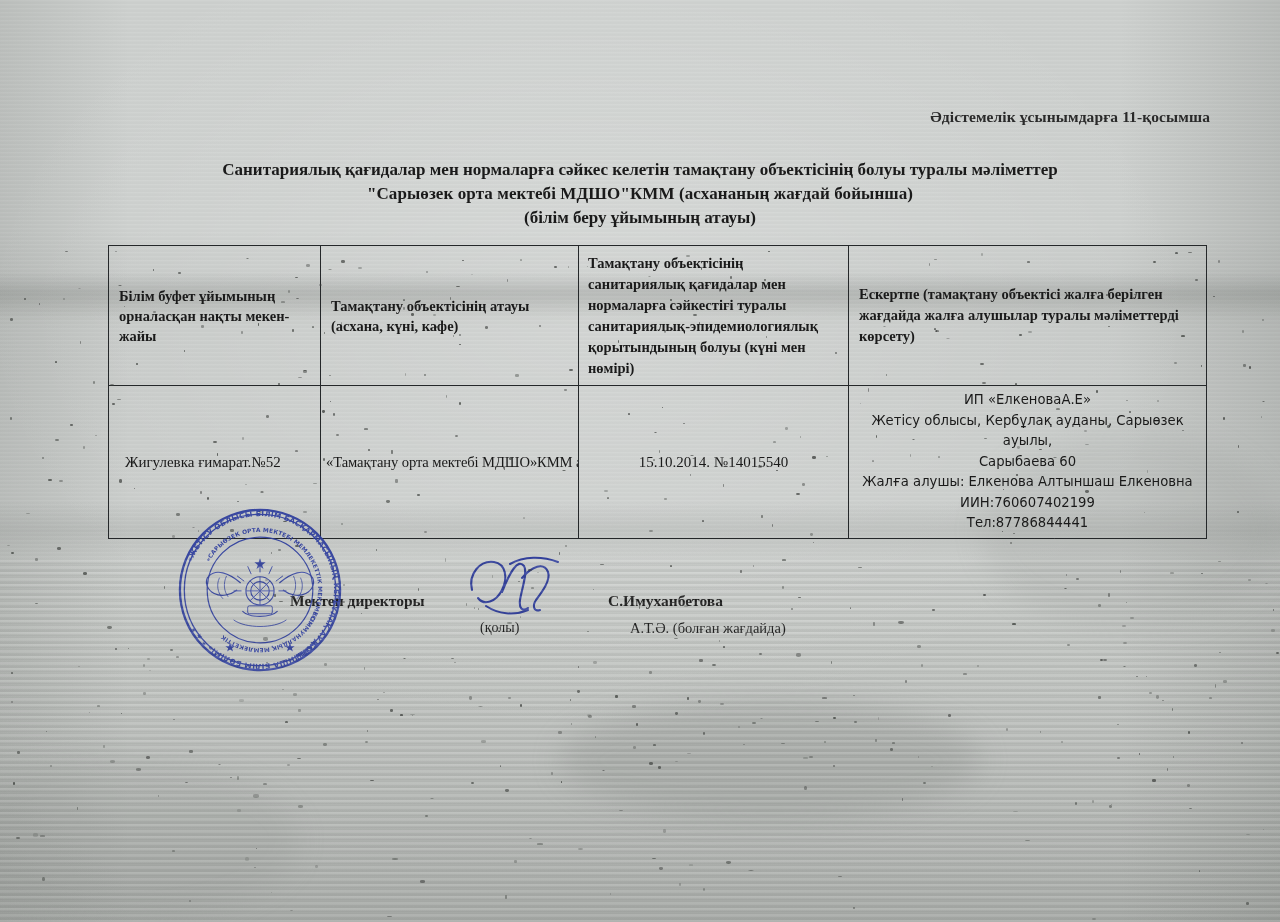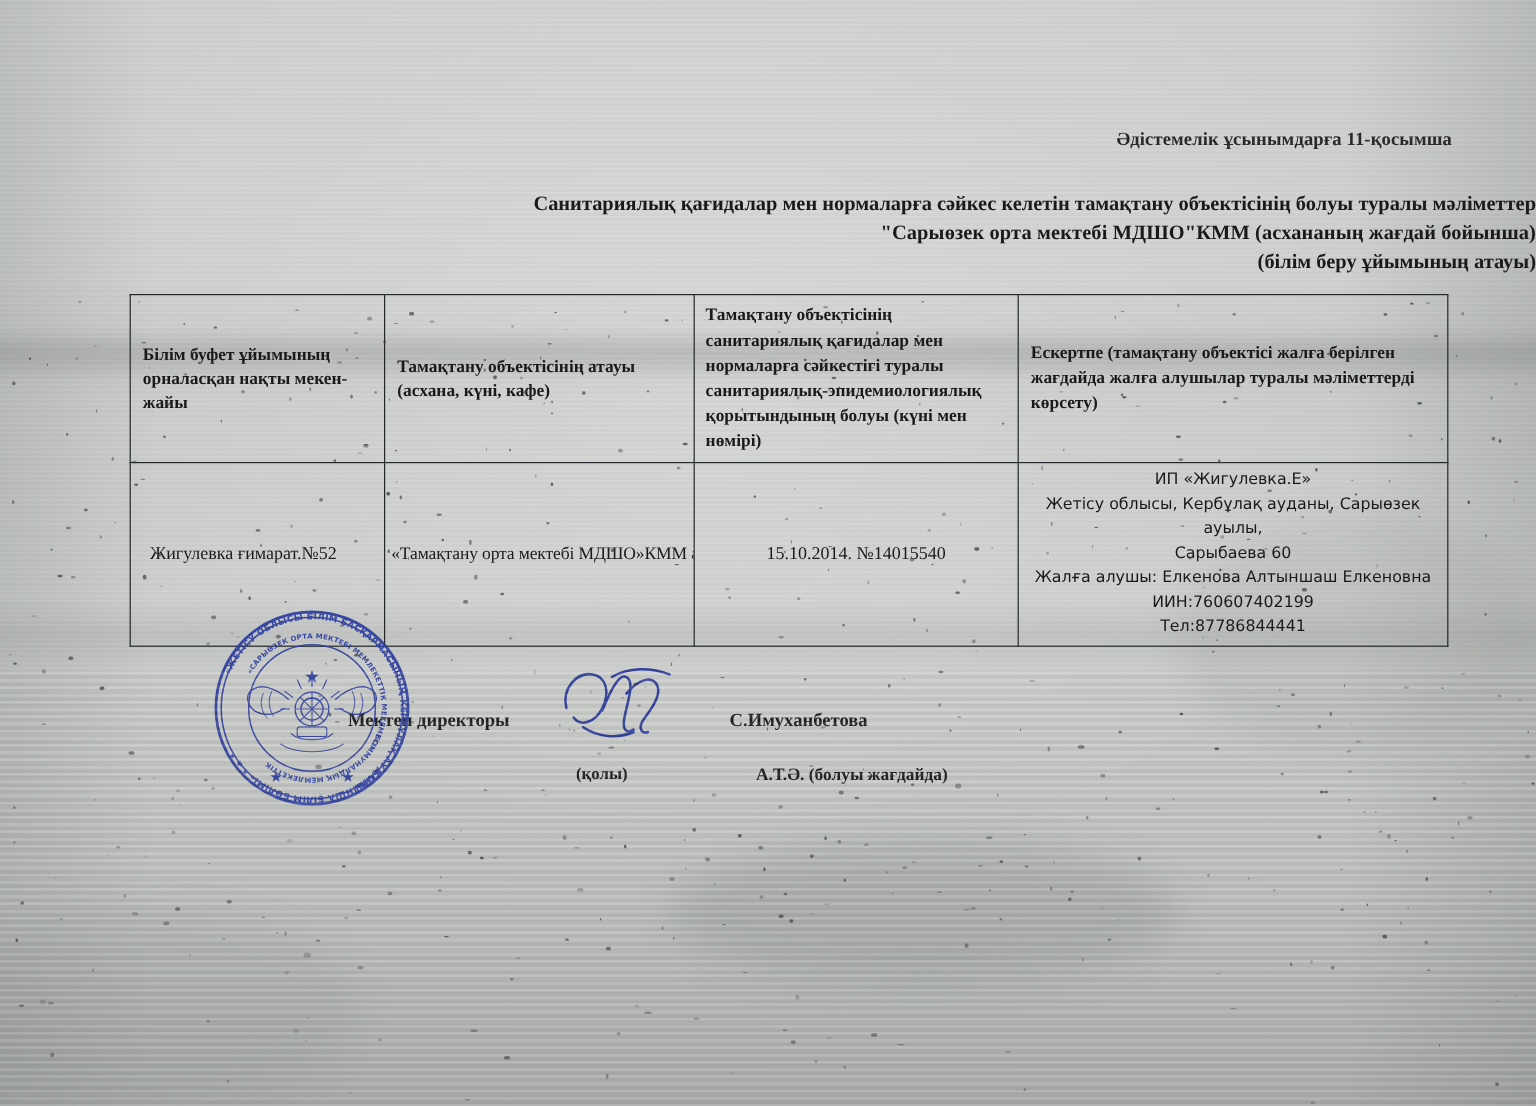--- a/index.html
+++ b/index.html
@@ -97,21 +97,21 @@
     font-size: 15.5px;
     font-weight: 700;
     letter-spacing: .1px;
     color: #2a2a2a;
     white-space: nowrap;
   }
   .doc-title {
     position: absolute;
     top: 158px;
     left: 0; right: 0;
-    text-align: right;
+    text-align: center;
     font-weight: 700;
     font-size: 17px;
     line-height: 24px;
     color: #1a1a1a;
   }
   .doc-title .line2 { letter-spacing: .1px; }
   .doc-title .line3 { font-weight: 700; }
 
   
   .tbl {
@@ -178,21 +178,21 @@
   .sig {
     position: absolute;
     left: 290px;
     top: 592px;
     width: 560px;
     font-size: 15.5px;
   }
   .sig-row1 { position: relative; height: 22px; }
   .sig-role { position: absolute; left: 0; top: 0; font-weight: 700; }
   .sig-name { position: absolute; left: 318px; top: 0; font-weight: 700; }
-  .sig-row2 { position: relative; height: 22px; margin-top: 24px; font-weight: bold; }
+  .sig-row2 { position: relative; height: 22px; margin-top: 6px; }
   .sig-kol { position: absolute; left: 190px; top: 0; font-size: 14px; }
   .sig-ato { position: absolute; left: 340px; top: 0; font-size: 14.5px; }
 
   
   .stamp {
     position: absolute;
     left: 172px;
     top: 502px;
     width: 176px;
     height: 176px;
@@ -268,40 +268,40 @@
         <td class="body-cell">
           <div class="cell-name-wrap">
             <span class="cell-name">«Тамақтану орта мектебі МДШО»КММ a</span>
           </div>
         </td>
         <td class="body-cell">
           <div class="cell-date">15.10.2014. №14015540</div>
         </td>
         <td class="body-cell">
           <div class="cell-note">
-            <div>ИП «Жигулевка.Е»</div>
+            <div>ИП «ЕлкеноваА.Е»</div>
             <div>Жетісу облысы, Кербұлақ ауданы, Сарыөзек ауылы,</div>
             <div>Сарыбаева 60</div>
             <div>Жалға алушы: Елкенова Алтыншаш Елкеновна</div>
             <div>ИИН:760607402199</div>
             <div>Тел:87786844441</div>
           </div>
         </td>
       </tr>
     </tbody>
   </table>
 
   <div class="sig">
     <div class="sig-row1">
       <span class="sig-role">Мектеп директоры</span>
       <span class="sig-name">С.Имуханбетова</span>
     </div>
     <div class="sig-row2">
       <span class="sig-kol">(қолы)</span>
-      <span class="sig-ato">А.Т.Ә. (болуы жағдайда)</span>
+      <span class="sig-ato">А.Т.Ә. (болған жағдайда)</span>
     </div>
   </div>
 
   <svg class="signature-scribble" viewBox="0 0 110 80">
     <g fill="none" stroke="#2b3a9c" stroke-width="2.1" stroke-linecap="round">
       <path d="M10 42 C6 26, 18 12, 32 14 C44 16, 46 30, 40 42 C34 54, 22 58, 16 50"></path>
       <path d="M40 44 C48 24, 56 10, 62 18 C66 24, 60 40, 58 52 C57 60, 60 64, 66 60"></path>
       <path d="M60 30 C70 18, 82 14, 86 24 C89 32, 80 44, 74 52 C70 58, 72 64, 78 62"></path>
       <path d="M48 16 C62 8, 80 8, 96 14"></path>
       <path d="M24 58 C36 66, 52 68, 66 62"></path>

